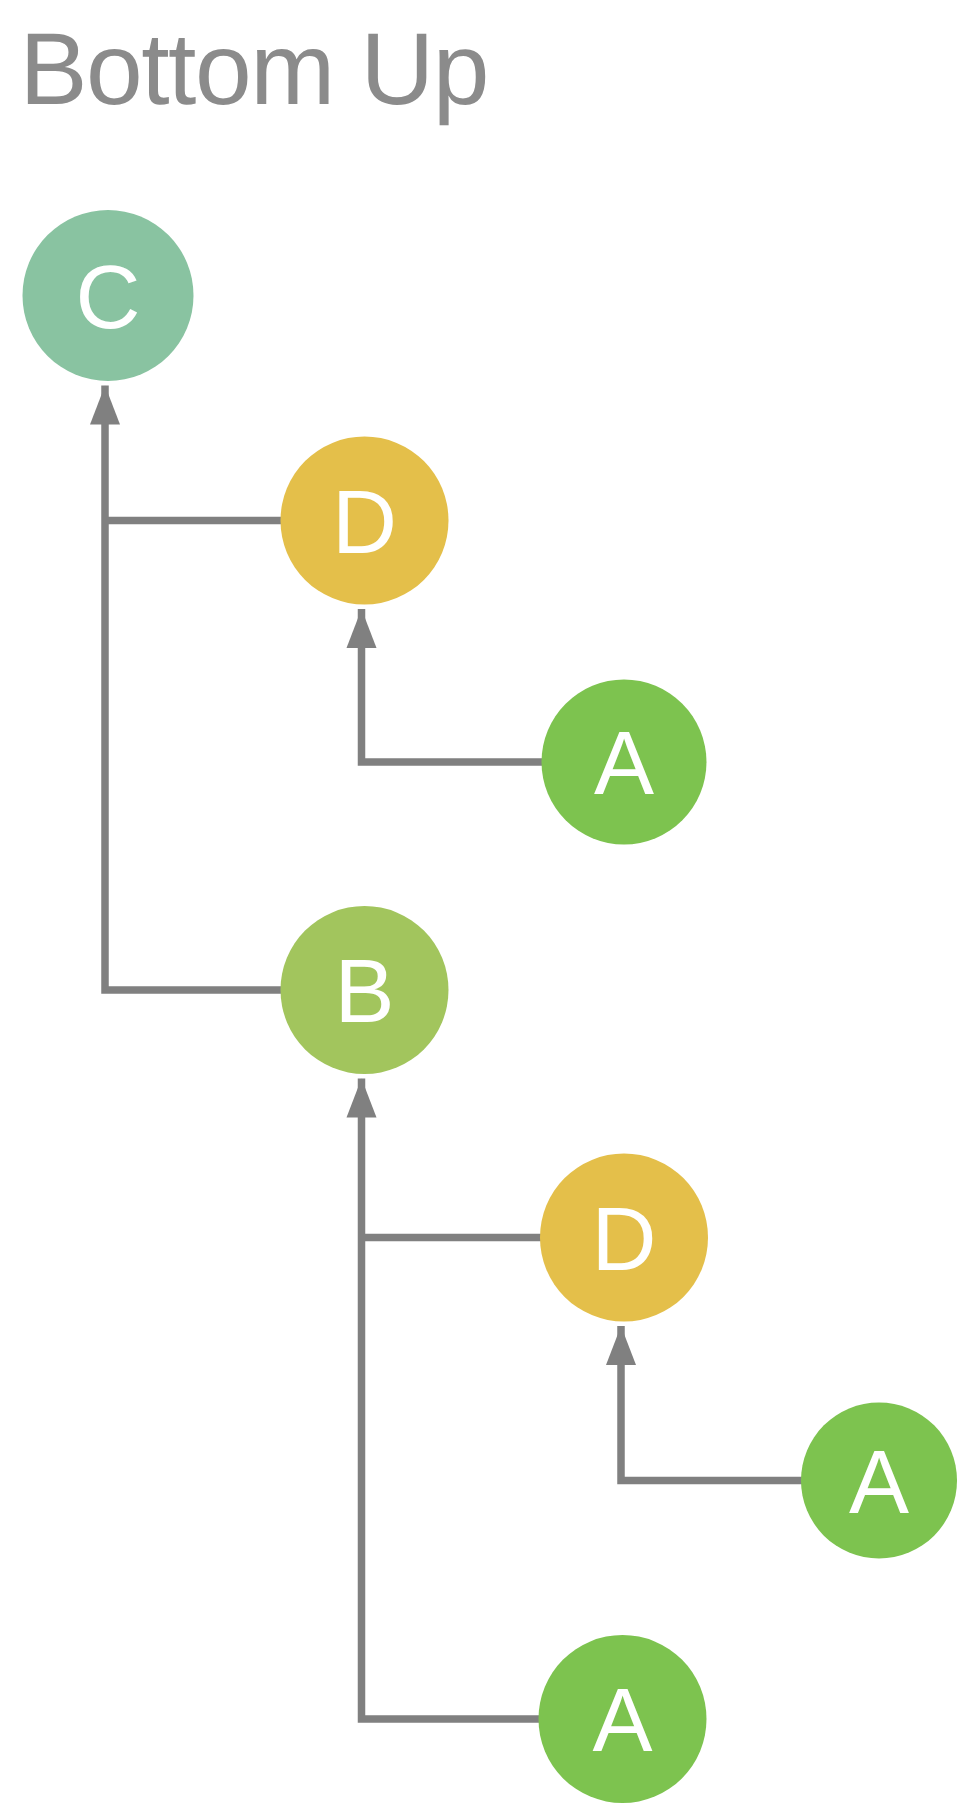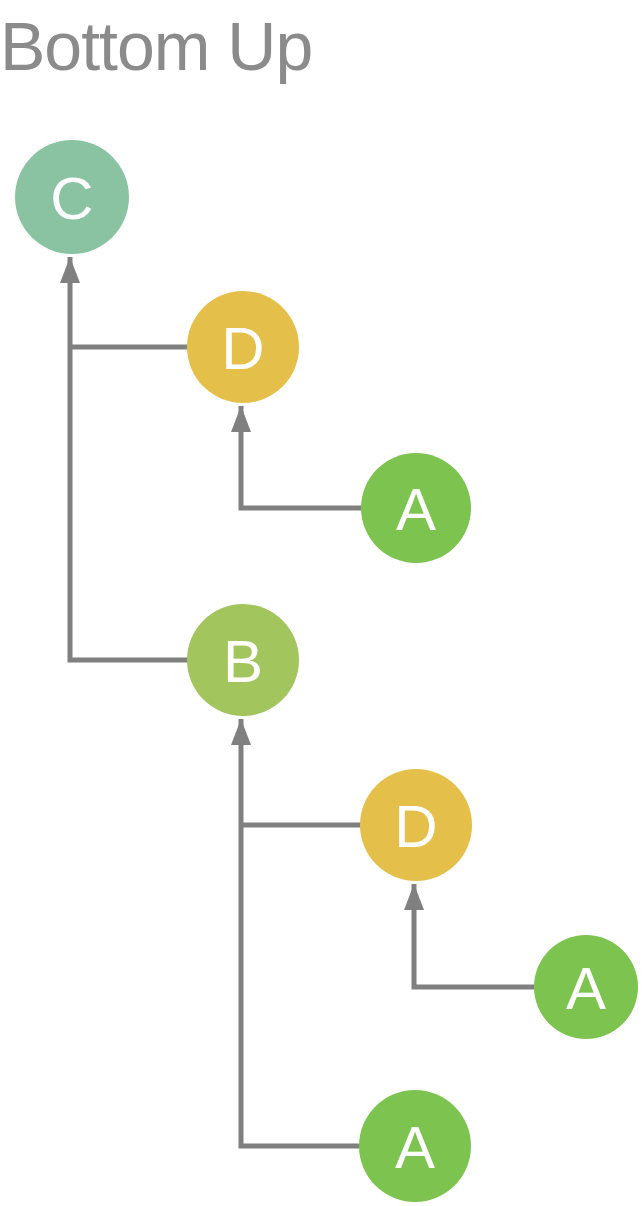--- a/index.html
+++ b/index.html
@@ -12,21 +12,21 @@
   }
   .stage {
     position: relative;
     width: 642px;
     height: 1206px;
     font-family: "Liberation Sans", sans-serif;
     background: #ffffff;
   }
   .title {
     position: absolute;
-    left: 0;
+    left: 13px;
     top: 12px;
     font-size: 68px;
     font-weight: 300;
     line-height: 1;
     color: #8b8b8b;
     letter-spacing: -1px;
     white-space: nowrap;
   }
   .diagram-svg {
     position: absolute;

